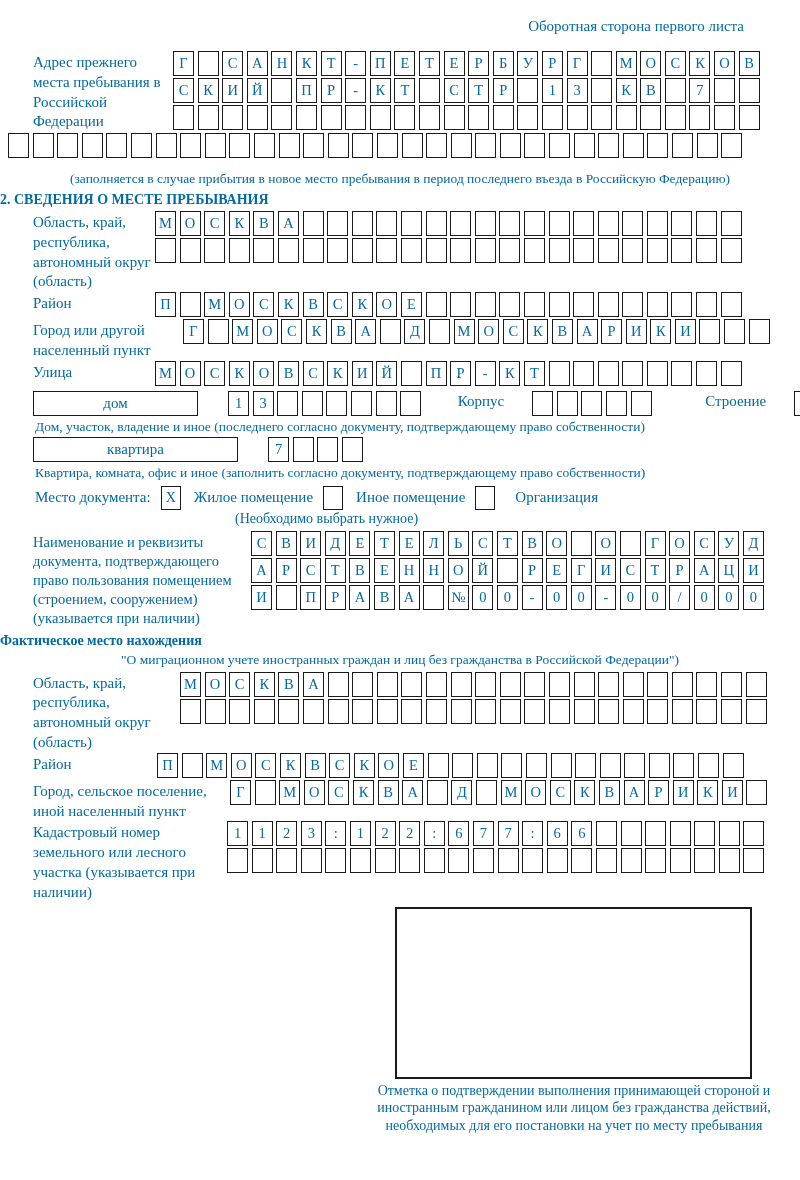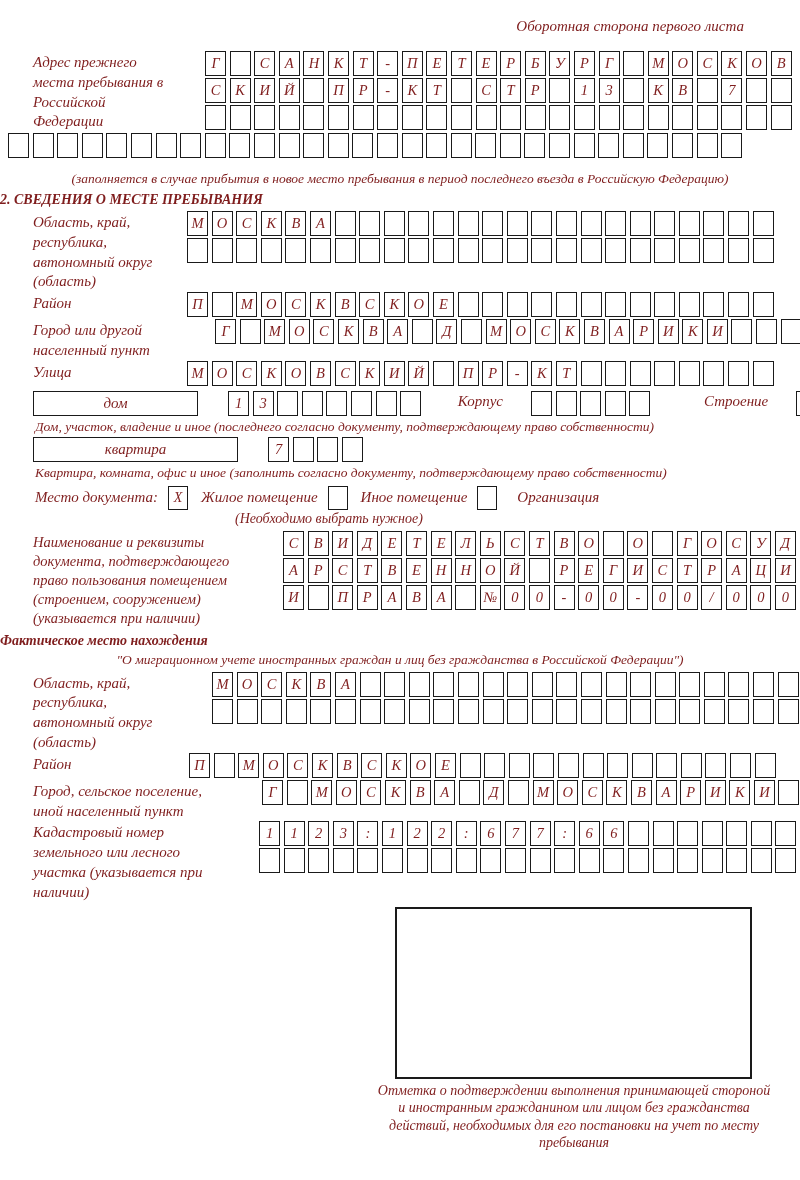--- a/index.html
+++ b/index.html
@@ -1,29 +1,29 @@
 <!DOCTYPE html>
 <html><head>
 <meta charset="utf-8">
 <style>
   html,body { margin:0; padding:0; background:#ffffff; }
   .page {
-    width:800px; height:1180px; background:#ffffff; color:#7f1d1d;
+    width:800px; height:1180px; background:#ffffff; color:#0369a1;
     font-family:"Liberation Serif","DejaVu Serif",serif;
-    position:relative; overflow:hidden;font-style:italic;
+    position:relative; overflow:hidden;
   }
   .header-note { text-align:right; padding:18px 56px 0 0; font-size:15px; }
 
   .cb {
     display:inline-flex; align-items:center; justify-content:center;
     width:21px; height:25px; border:1.6px solid #1a1a1a; box-sizing:border-box;
     margin-right:3.6px; font-size:14.5px; flex:none; background:#fff;
   }
   .boxrow { display:flex; margin-bottom:2px; }
-  .flexb { display:flex; margin-left:33px;gap:32px; }
+  .flexb { display:flex; margin-left:33px; }
   .lbl { font-size:15px; line-height:1.32; flex:none; padding-top:2px; }
   .w140{width:140px} .w122{width:122px} .w150{width:150px} .w218{width:218px}
   .w147{width:147px} .w124{width:124px} .w197{width:197px} .w194{width:194px}
   .rows { flex:1; }
   .fullrow { margin-left:8px; margin-top:1px; }
 
   .note-c { text-align:center; font-size:13.5px; margin-top:14px; line-height:1.1; }
   .note-l { margin-left:35px; font-size:13.5px; margin-top:1px; line-height:1.15; }
   .title { font-weight:bold; font-size:14px; margin-top:5px; margin-bottom:3px; }
 

